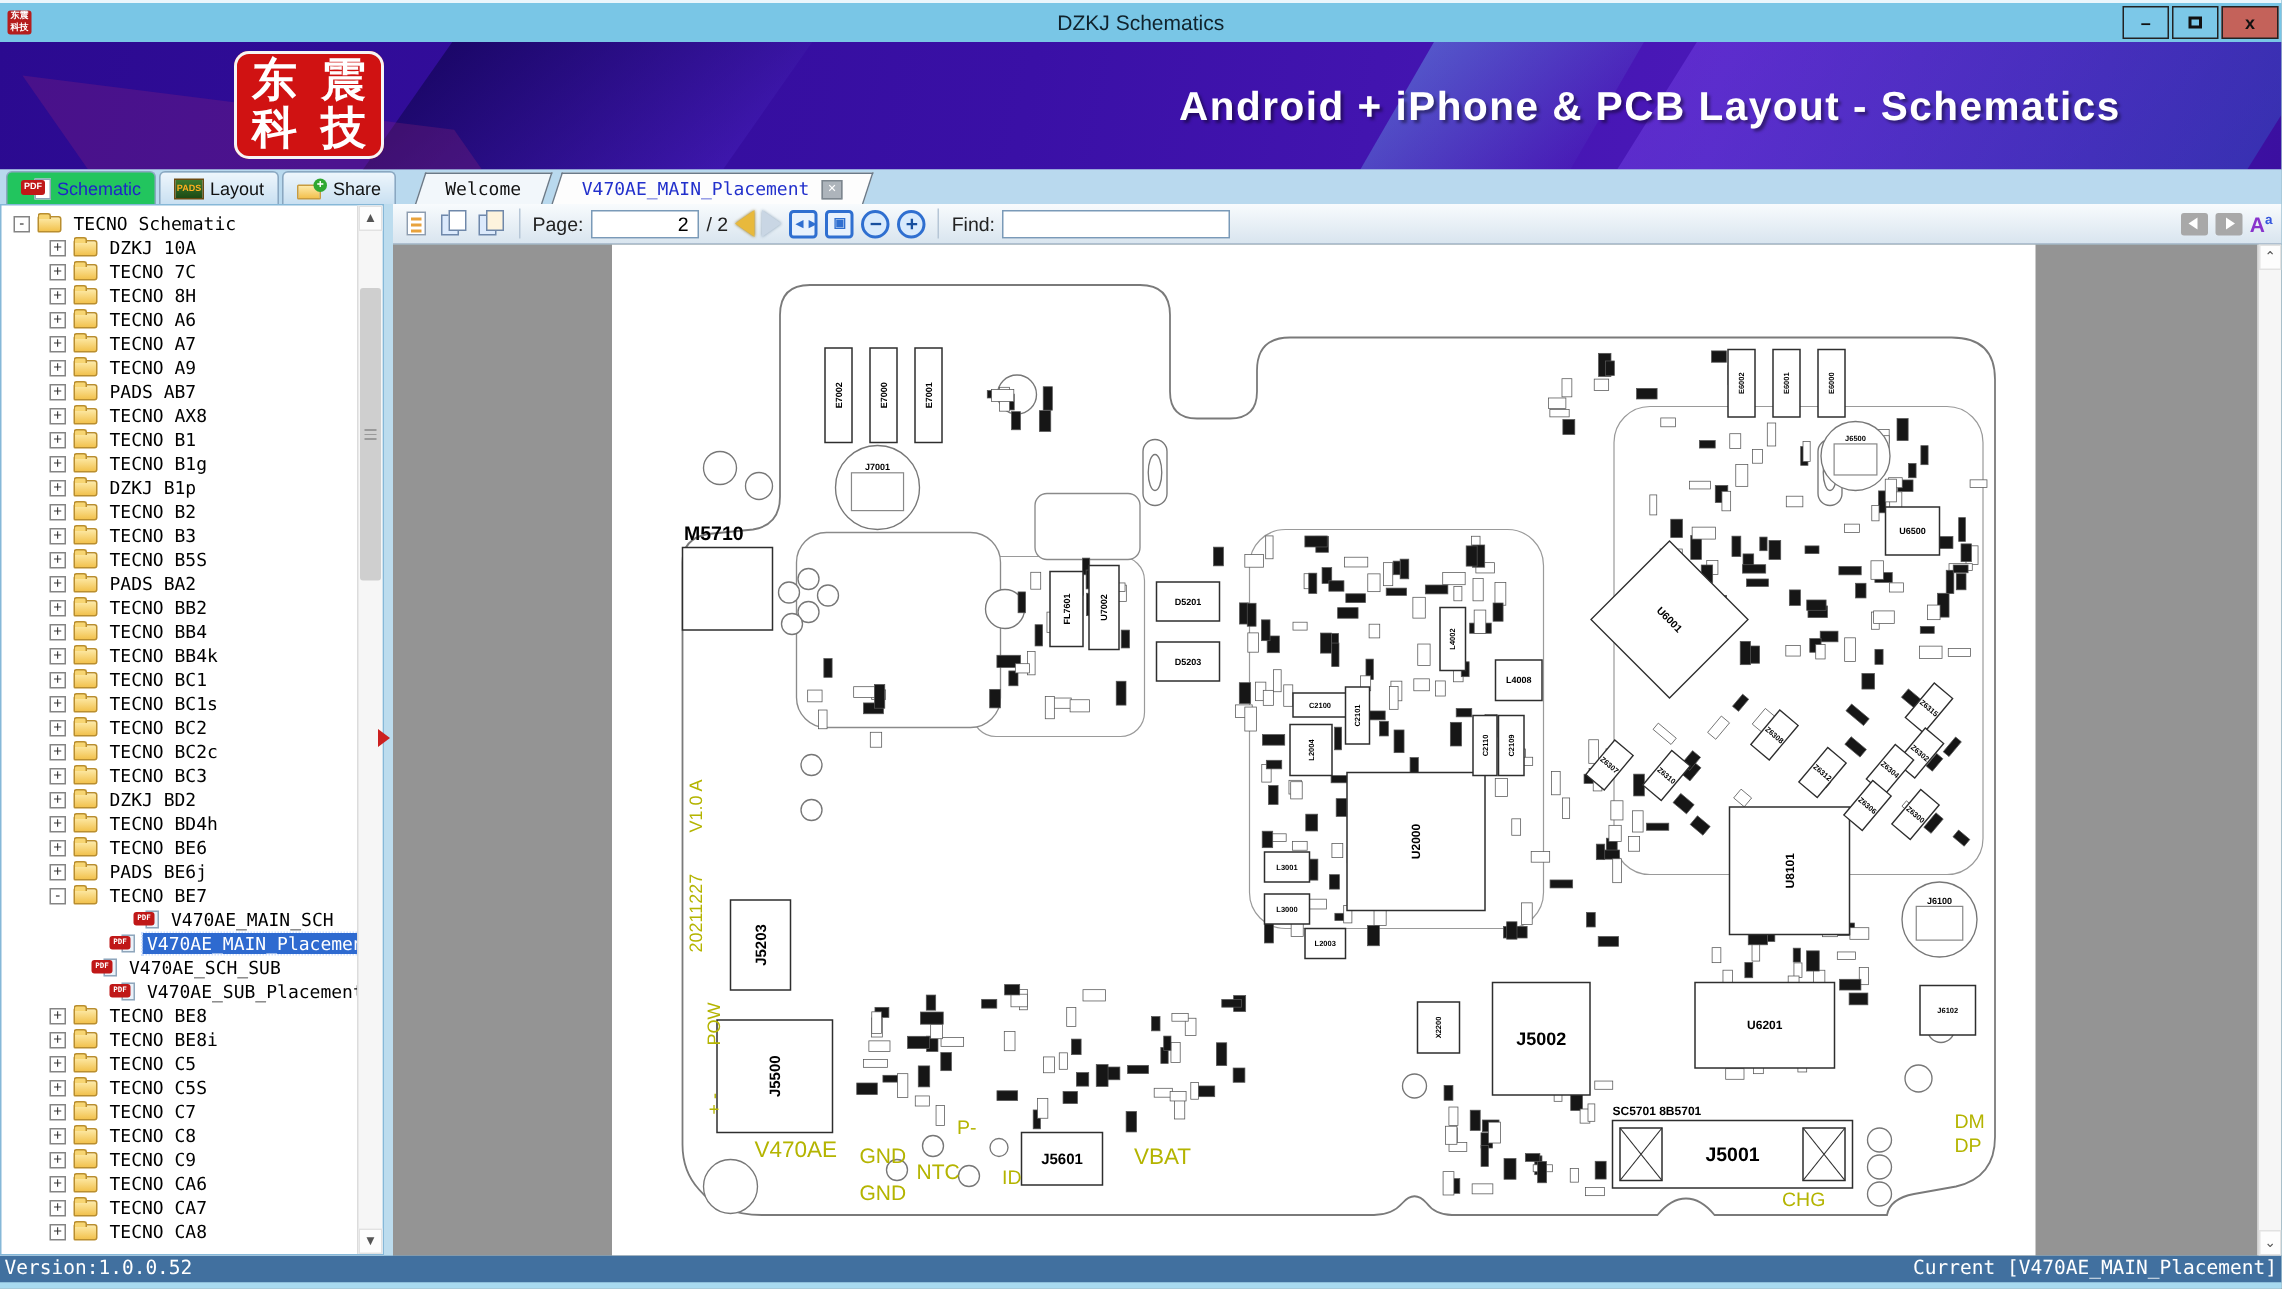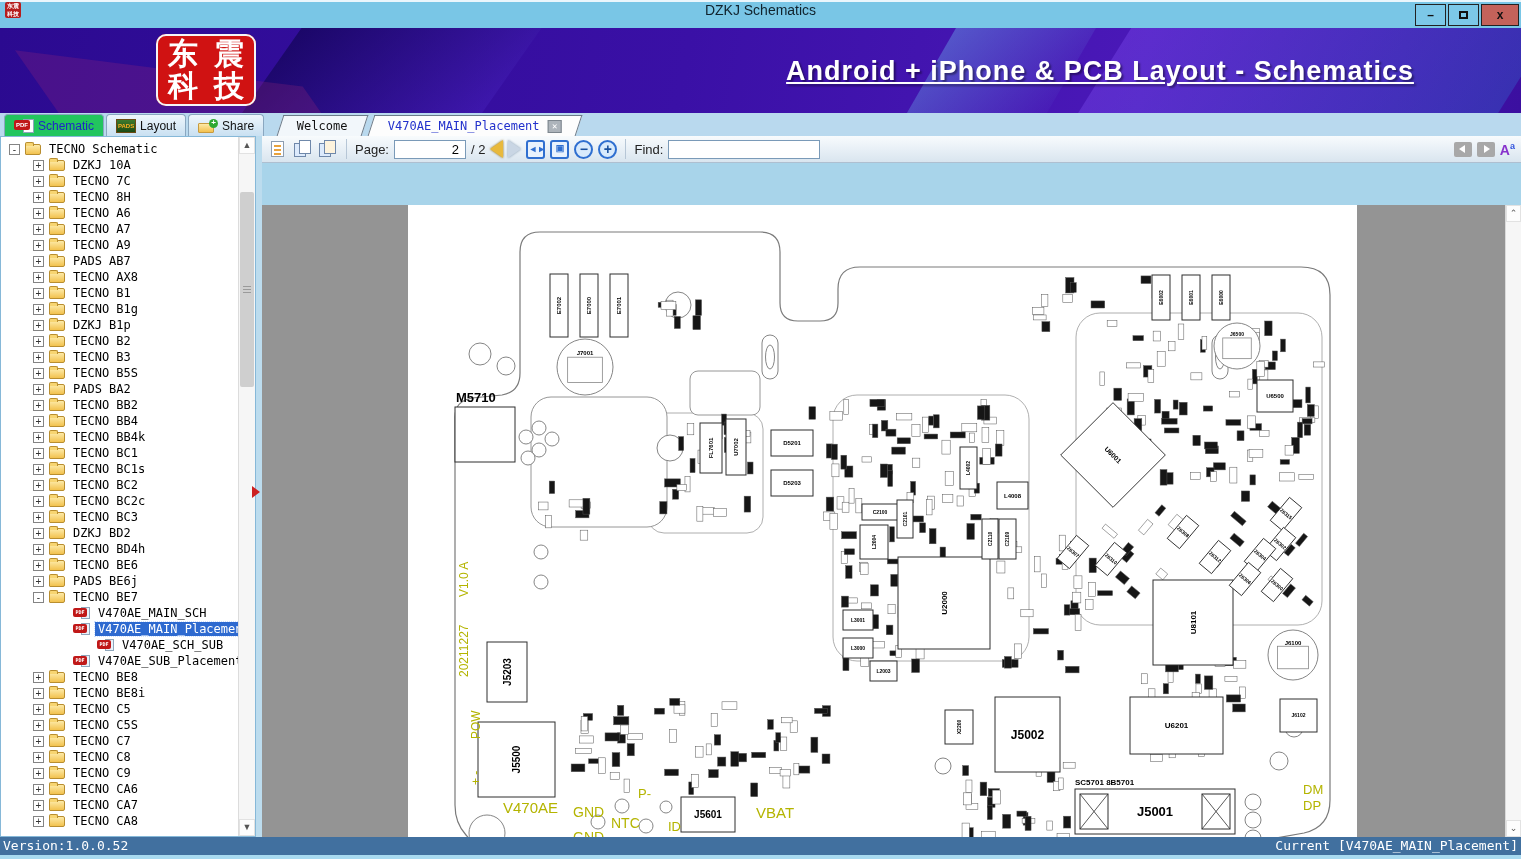--- a/index.html
+++ b/index.html
@@ -1,20 +1,20 @@
 <!DOCTYPE html>
 <html><head>
 <meta charset="utf-8">
 <style>
   html,body{margin:0;padding:0;width:1521px;height:859px;overflow:hidden;
     font-family:"Liberation Sans",sans-serif;background:#a8d4ea;}
   *{box-sizing:border-box;}
   
   .titlebar{height:28px;background:#79c6e6;border-top:2px solid #eaf6fc;position:relative;
-    display:flex;align-items:flex-start;}
+    display:flex;align-items:center;}
   .app-ico{width:16px;height:16px;background:#b51d1d;border-radius:2px;margin-left:5px;
     color:#fff;font-size:6px;line-height:8px;text-align:center;overflow:hidden;font-weight:bold;}
   .title-text{position:absolute;left:0;right:0;text-align:center;font-size:14px;color:#10222c;}
   .winbtns{position:absolute;right:2px;top:2px;display:flex;gap:2px;}
   .wbtn{width:31px;height:22px;border:1px solid #222;background:#7cc8e8;color:#111;
     display:flex;align-items:center;justify-content:center;font-size:12px;font-weight:bold;cursor:default;}
   .wbtn.close{width:38px;background:#c4625a;}
   .wbtn .maxglyph{width:9px;height:8px;border:2px solid #111;display:block;}
   
   .banner{height:85px;background:linear-gradient(100deg,#2b0a90 0%,#3a10a6 45%,#4a18b8 75%,#3b0fa0 100%);
@@ -23,21 +23,21 @@
   .s1{left:270px;top:-20px;width:240px;height:130px;background:linear-gradient(115deg,rgba(20,5,90,.8),rgba(90,50,220,.25));transform:skewX(-35deg);}
   .s2{left:930px;top:-30px;width:140px;height:150px;background:linear-gradient(115deg,rgba(120,220,255,.35),rgba(120,220,255,0));transform:skewX(-30deg);}
   .s3{left:1100px;top:-10px;width:420px;height:120px;background:linear-gradient(100deg,rgba(140,90,255,.30),rgba(40,200,255,.18));transform:skewX(-32deg);}
   .s4{left:60px;top:40px;width:260px;height:90px;background:rgba(160,40,120,.25);transform:skewX(40deg) rotate(8deg);}
   .logo{position:absolute;left:156px;top:6px;width:100px;height:72px;background:#d01212;border-radius:10px;
     box-shadow:0 0 0 2px #f5f5f5 inset;display:grid;grid-template-columns:1fr 1fr;place-items:center;
     color:#fff;font-weight:bold;font-size:30px;line-height:30px;padding:4px;}
   .brand{position:absolute;left:232px;top:18px;color:#fff;font-size:40px;font-weight:bold;
     font-style:italic;letter-spacing:2px;text-shadow:2px 2px 3px rgba(0,0,0,.45);}
   .subtitle{position:absolute;left:760px;top:28px;width:680px;text-align:center;color:#fff;
-    font-size:27px;font-weight:bold;text-shadow:2px 2px 2px rgba(0,0,0,.4);letter-spacing:1px;text-decoration:underline;}
+    font-size:27px;font-weight:bold;text-shadow:2px 2px 2px rgba(0,0,0,.4);letter-spacing:1px;}
   
   .tabstrip{height:23px;background:#b9d9ee;display:flex;align-items:flex-end;padding-left:4px;position:relative;}
   .rtab{height:22px;display:flex;align-items:center;gap:4px;padding:0 9px;margin-right:2px;
     border:1px solid #8aa7c0;border-bottom:none;border-radius:4px 4px 0 0;
     background:linear-gradient(#eef6fc,#c9e0f1);font-size:12px;color:#111;cursor:default;}
   .rtab.active{background:#22c55e;color:#1f25c8;}
   .dtabs{display:flex;align-items:flex-end;margin-left:14px;}
   .dtab{height:21px;transform:skewX(-18deg);border:1px solid #6b7a88;border-bottom:none;
     background:#f2f7fb;display:flex;align-items:center;padding:0 16px;margin-right:6px;font-size:12px;
     font-family:"DejaVu Sans Mono",monospace;color:#111;cursor:default;}
@@ -80,21 +80,21 @@
   .trow.sel .tlabel{background:#2e6ad0;color:#fff;outline:1px dotted #cfe0ff;}
   
   .vscroll{position:absolute;top:0;right:0;width:17px;bottom:0;background:#f6f6f6;border-left:1px solid #dcdcdc;}
   .sbtn{position:absolute;left:0;width:16px;height:17px;background:#fdfdfd;border:1px solid #e2e2e2;
     color:#555;font-size:9px;text-align:center;line-height:15px;}
   .sbtn.up{top:0;} .sbtn.down{bottom:0;}
   .sthumb{position:absolute;left:1px;width:14px;background:#cfcfcf;border-radius:2px;}
   .grip{position:absolute;left:3px;right:3px;top:50%;height:8px;margin-top:-4px;
     background:repeating-linear-gradient(#9a9a9a 0 1px,transparent 1px 3px);}
   
-  .viewer-col{flex:1;display:flex;flex-direction:column;gap:42px;}
+  .viewer-col{flex:1;display:flex;flex-direction:column;}
   .toolbar{height:27px;background:linear-gradient(#f8fbfd,#d9e5ef);border-bottom:1px solid #aebfd0;
     display:flex;align-items:center;gap:5px;padding:0 6px;font-size:13px;color:#222;}
   .ticon{width:20px;height:20px;position:relative;flex:none;cursor:default;}
   .pgico{position:absolute;left:3px;top:2px;width:13px;height:16px;background:#fff;border:1px solid #8d9db0;}
   .pgico:before{content:"";position:absolute;left:2px;top:3px;right:2px;height:2px;background:#e8a23c;box-shadow:0 4px 0 #e8a23c,0 8px 0 #e8a23c;}
   .pgico2{position:absolute;left:1px;top:4px;width:12px;height:14px;background:#dceafc;border:1px solid #6f88aa;}
   .pgico3{position:absolute;left:6px;top:1px;width:12px;height:14px;background:#fff;border:1px solid #6f88aa;}
   .sep{width:1px;height:20px;background:#b6c6d6;margin:0 3px;flex:none;}
   .pageinput{width:72px;height:19px;border:1px solid #7a9ab8;background:#fff;font-size:13px;
     text-align:right;padding-right:6px;font-family:"Liberation Sans",sans-serif;}
@@ -327,37 +327,37 @@
         <div class="trow" style="padding-left: 32px;">
           <span class="expbox">+</span>
           <span class="fico"></span>
           <span class="tlabel">PADS BE6j</span>
         </div>
         <div class="trow" style="padding-left: 32px;">
           <span class="expbox">-</span>
           <span class="fico"></span>
           <span class="tlabel">TECNO BE7</span>
         </div>
-        <div class="trow" style="padding-left: 56px;">
+        <div class="trow" style="padding-left: 72px;">
           <span class="expspace"></span>
           <span class="pico">
             <span class="pg"></span>
             <span class="bd">PDF</span>
           </span>
           <span class="tlabel">V470AE_MAIN_SCH</span>
         </div>
         <div class="trow sel" style="padding-left: 56px;">
           <span class="expspace"></span>
           <span class="pico">
             <span class="pg"></span>
             <span class="bd">PDF</span>
           </span>
           <span class="tlabel">V470AE_MAIN_Placement</span>
         </div>
-        <div class="trow" style="padding-left: 80px;">
+        <div class="trow" style="padding-left: 44px;">
           <span class="expspace"></span>
           <span class="pico">
             <span class="pg"></span>
             <span class="bd">PDF</span>
           </span>
           <span class="tlabel">V470AE_SCH_SUB</span>
         </div>
         <div class="trow" style="padding-left: 56px;">
           <span class="expspace"></span>
           <span class="pico">

